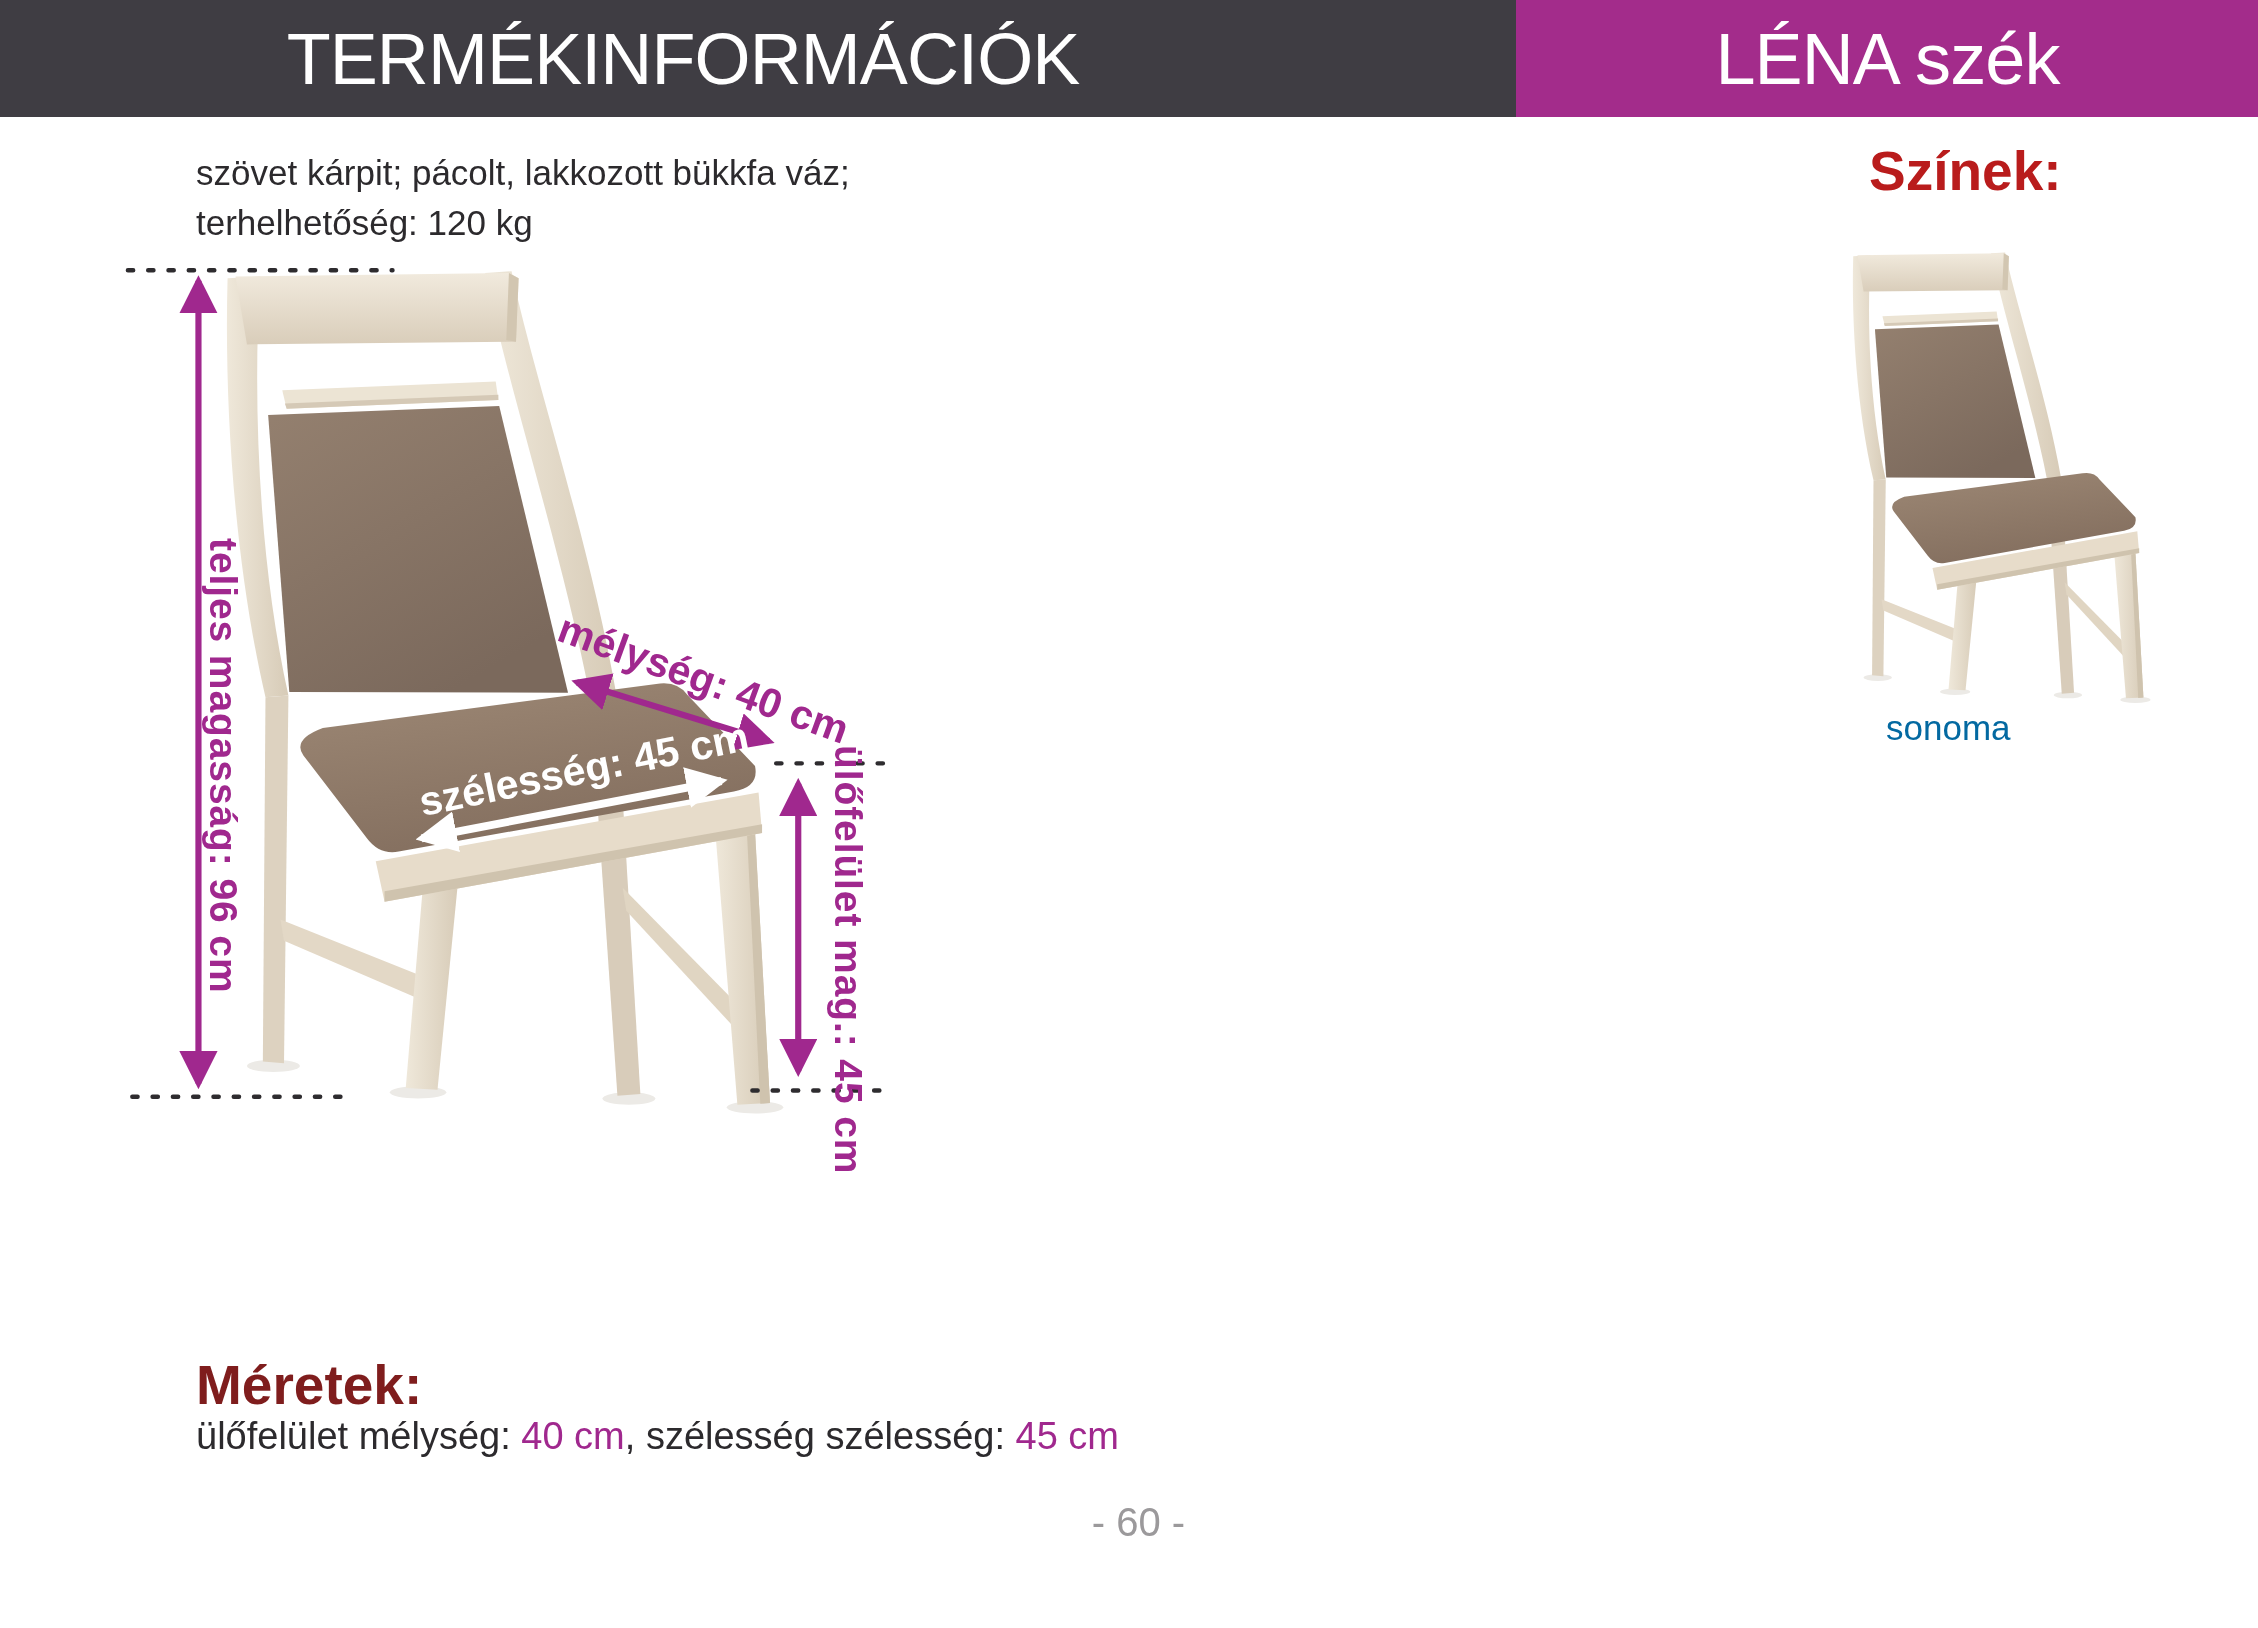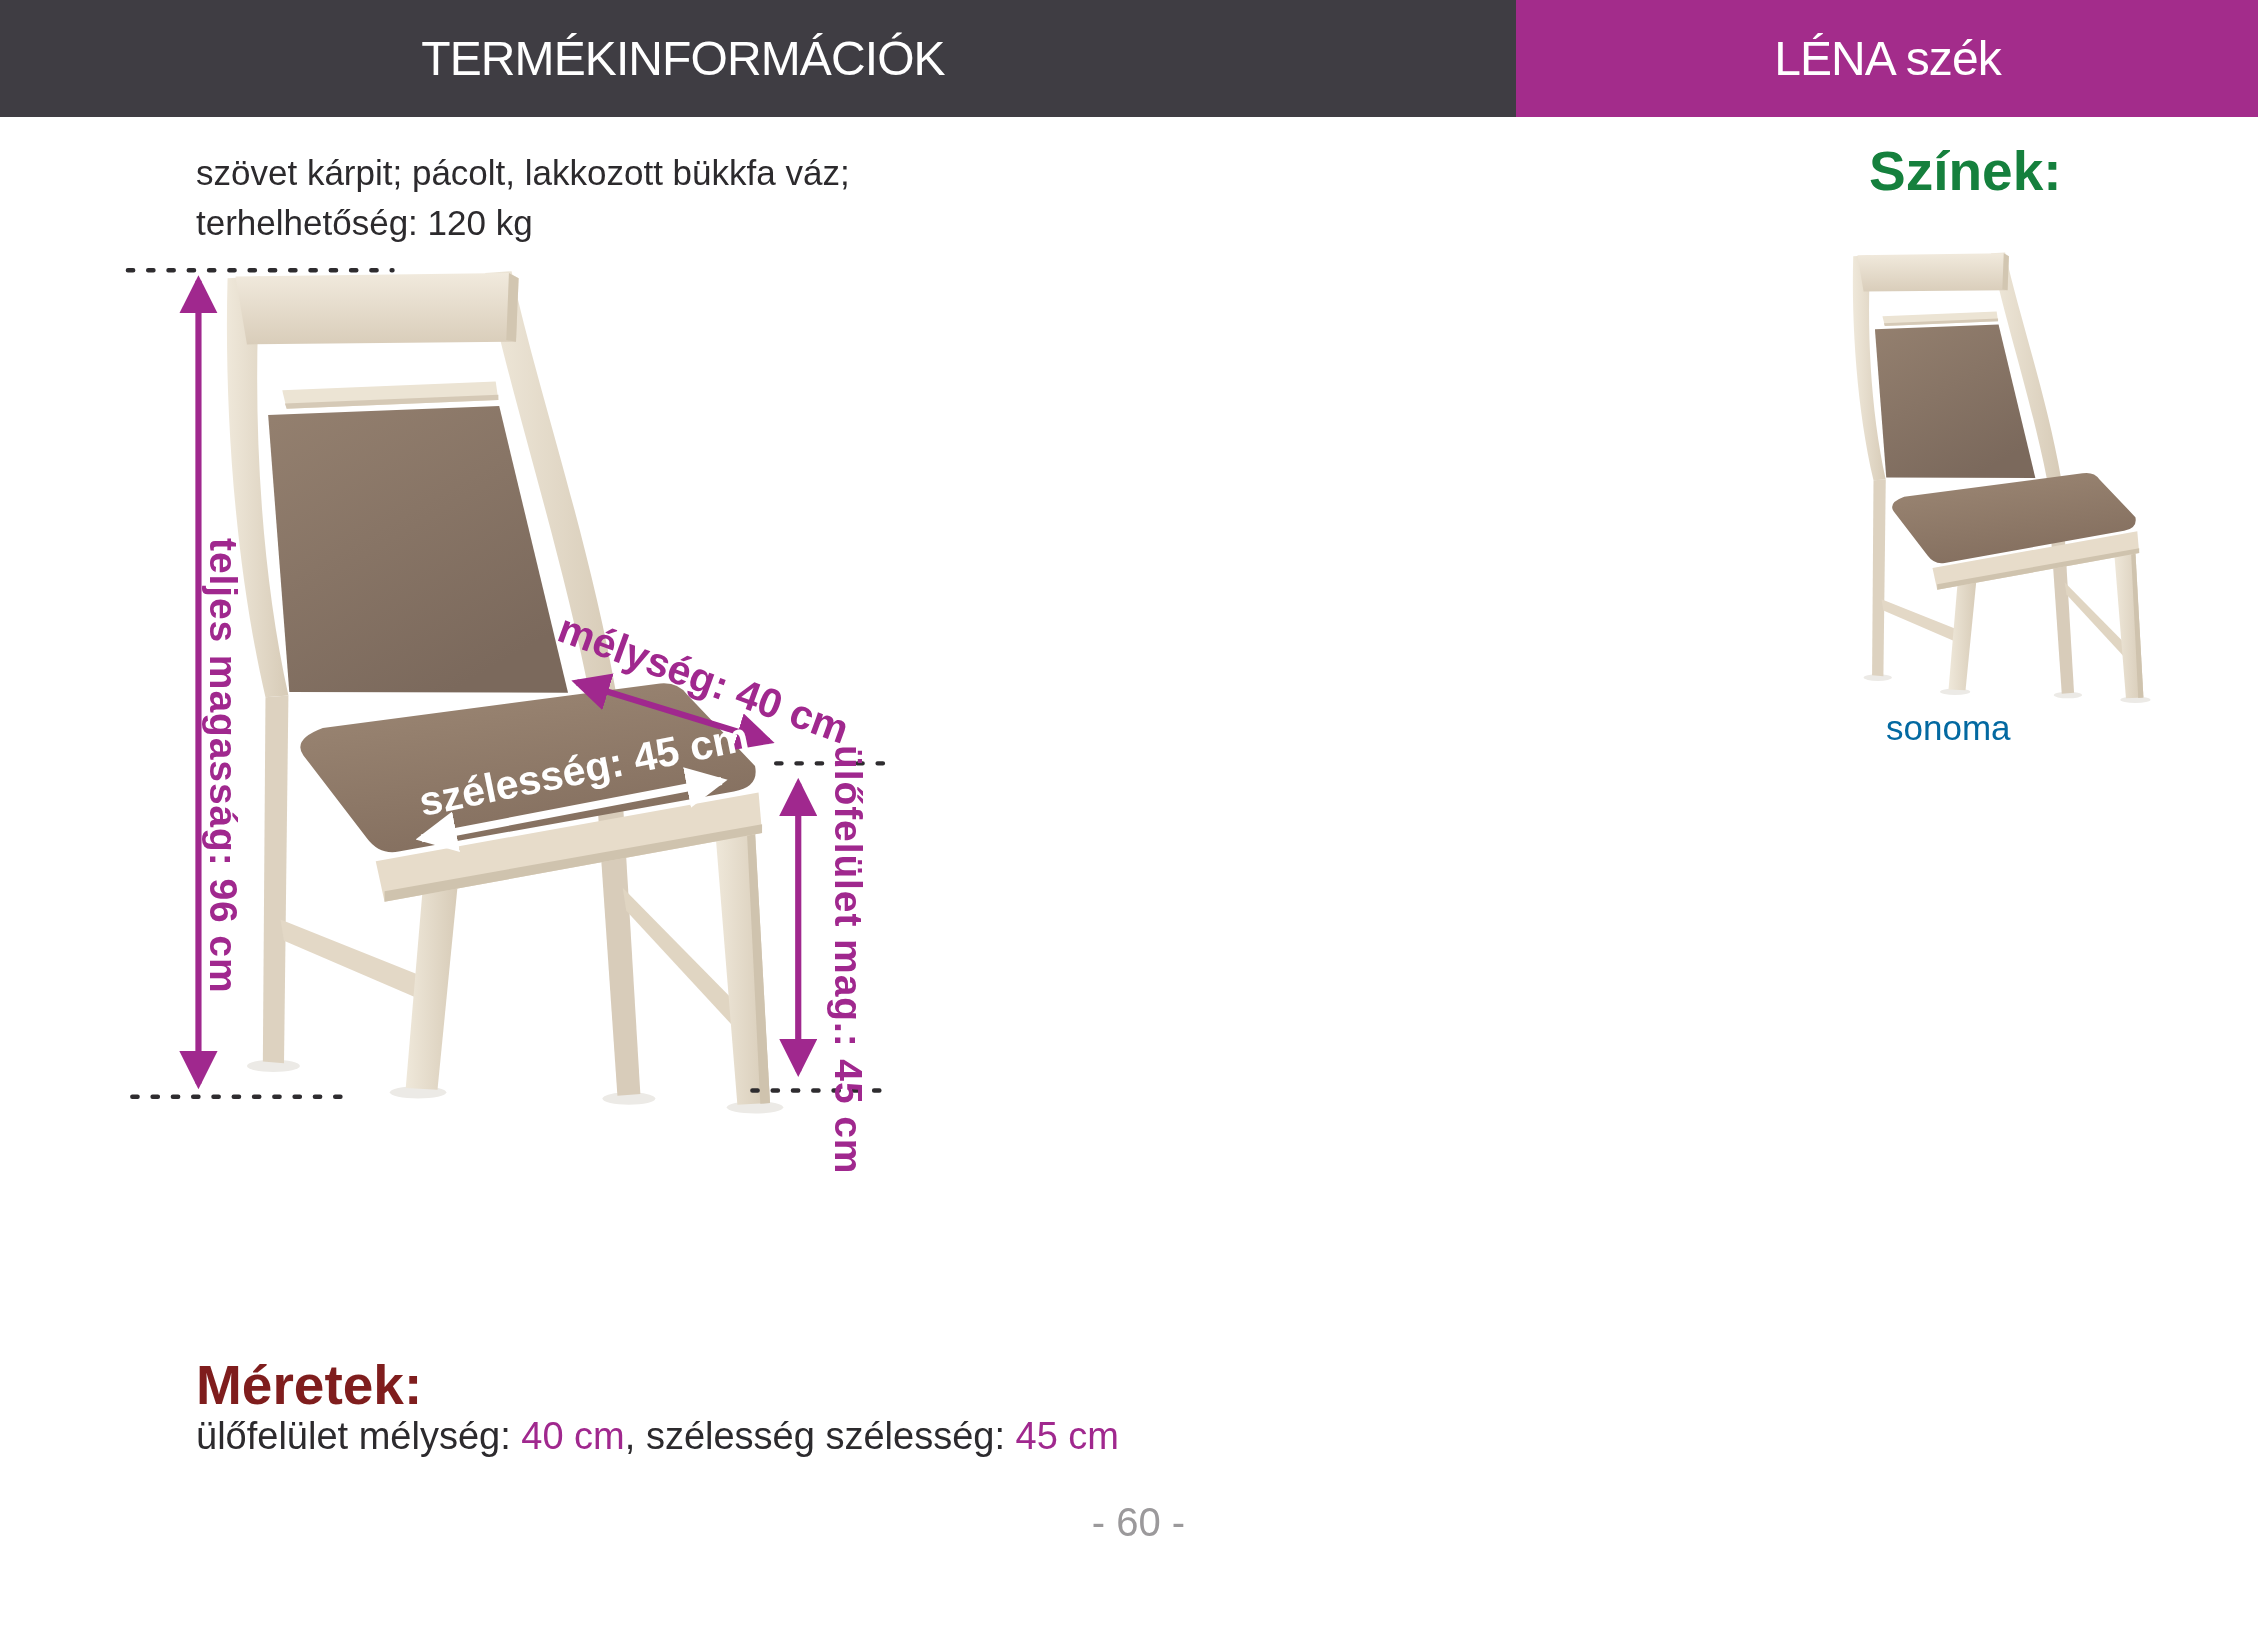--- a/index.html
+++ b/index.html
@@ -8,32 +8,32 @@
     font-family:"Liberation Sans", sans-serif;overflow:hidden;
     color:#2c2a2d;
   }
 
   
   .bar{position:absolute;top:0;height:117px;display:flex;align-items:center;justify-content:center;}
   .bar-dark{left:0;width:1516px;background:#3f3d43;}
   .bar-dark .bar-title{padding-right:150px;}
   .bar-magenta{left:1516px;width:743px;background:#a32c8b;}
   .bar-title{
-    color:#ffffff;font-size:48px;font-weight:400;letter-spacing:-0.9px;white-space:nowrap;
+    color:#ffffff;font-size:72px;font-weight:400;letter-spacing:-0.9px;white-space:nowrap;
   }
 
   
   .description{
     position:absolute;left:196px;top:148px;font-size:35px;line-height:50px;color:#2c2a2d;
     white-space:nowrap;
   }
 
   
   .colors-heading{
-    position:absolute;left:1869px;top:139px;font-size:55px;font-weight:800;color:#15803d;
+    position:absolute;left:1869px;top:139px;font-size:55px;font-weight:800;color:#b91c1c;
     white-space:nowrap;
   }
   .swatch-label{
     position:absolute;left:1886px;top:708px;font-size:35px;color:#0369a1;white-space:nowrap;
   }
 
   
   svg.diagram{position:absolute;left:0;top:0;}
 
   

